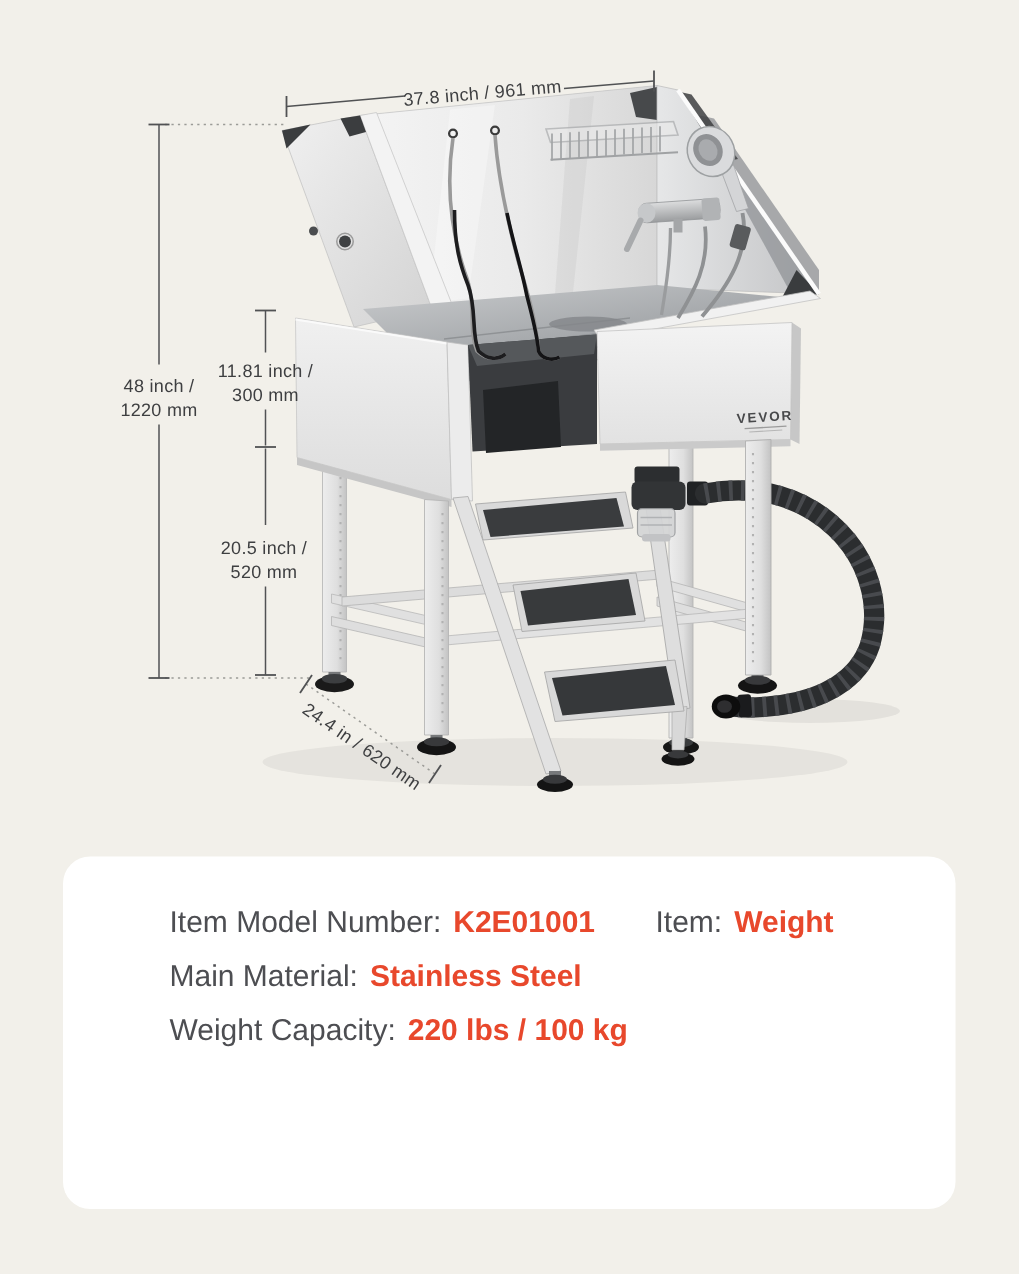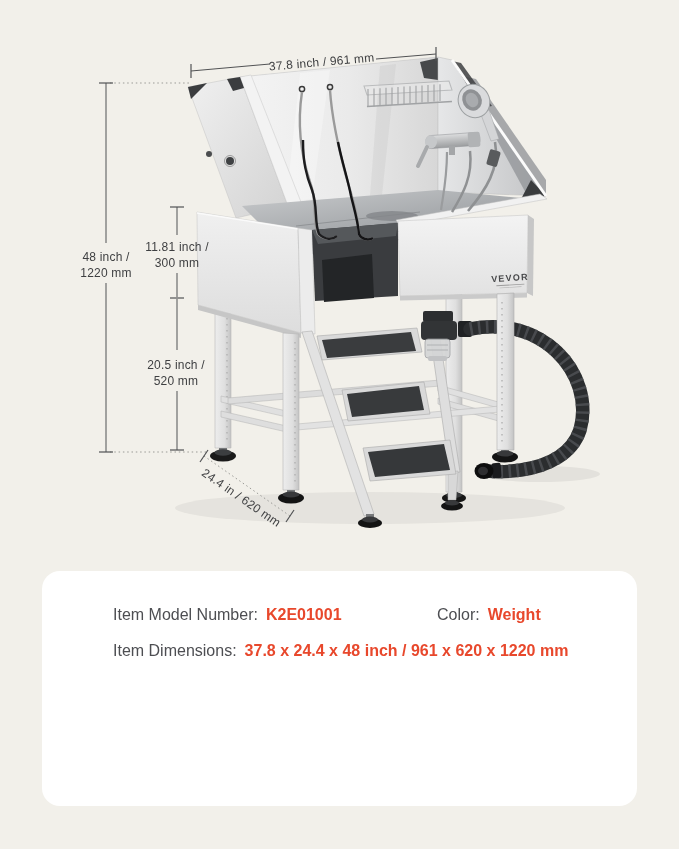--- a/index.html
+++ b/index.html
@@ -13,21 +13,21 @@
   svg text{font-family:"Liberation Sans",sans-serif;}
   .dim-text{font-size:12px;fill:#3e3f41;letter-spacing:.2px;}
   .dim-line{stroke:#515254;stroke-width:1;fill:none;}
   .dim-tick{stroke:#515254;stroke-width:1.2;fill:none;}
   .dim-dot{stroke:#9b9b97;stroke-width:1;stroke-dasharray:1.5 2.8;fill:none;}
   .spec-card{
     position:absolute;left:42px;top:571px;width:595px;height:235px;
     background:#ffffff;border-radius:18px;
   }
   .spec-content{padding:26px 0 0 71px;}
-  .spec-row{position:relative;height:36px;line-height:36px;font-size:16px;color:#4d4e52;white-space:nowrap;}
+  .spec-row{position:relative;height:36px;line-height:36px;font-size:20px;color:#4d4e52;white-space:nowrap;}
   .spec-label{color:#4d4e52;}
   .spec-value{color:#e8482c;font-weight:700;margin-left:8px;}
   .pair-right{position:absolute;left:324px;top:0;}
 </style>
 </head>
 <body>
 
 <div class="stage">
 <svg width="679" height="565" viewBox="0 0 679 565">
   <defs>
@@ -287,20 +287,23 @@
     </g>
   </g>
 </svg>
 </div>
 
 <div class="spec-card">
   <div class="spec-content">
     <div class="spec-row">
       <span class="spec-label">Item Model Number:</span><span class="spec-value">K2E01001</span>
       <span class="pair-right">
-        <span class="spec-label">Color:</span><span class="spec-value">Weight</span>
+        <span class="spec-label">Item:</span><span class="spec-value">Weight</span>
       </span>
     </div>
     <div class="spec-row">
-      <span class="spec-label">Item Dimensions:</span><span class="spec-value">37.8 x 24.4 x 48 inch / 961 x 620 x 1220 mm</span>
+      <span class="spec-label">Main Material:</span><span class="spec-value">Stainless Steel</span>
+    </div>
+    <div class="spec-row">
+      <span class="spec-label">Weight Capacity:</span><span class="spec-value">220 lbs / 100 kg</span>
     </div>
   </div>
 </div>
 
 </body></html>

